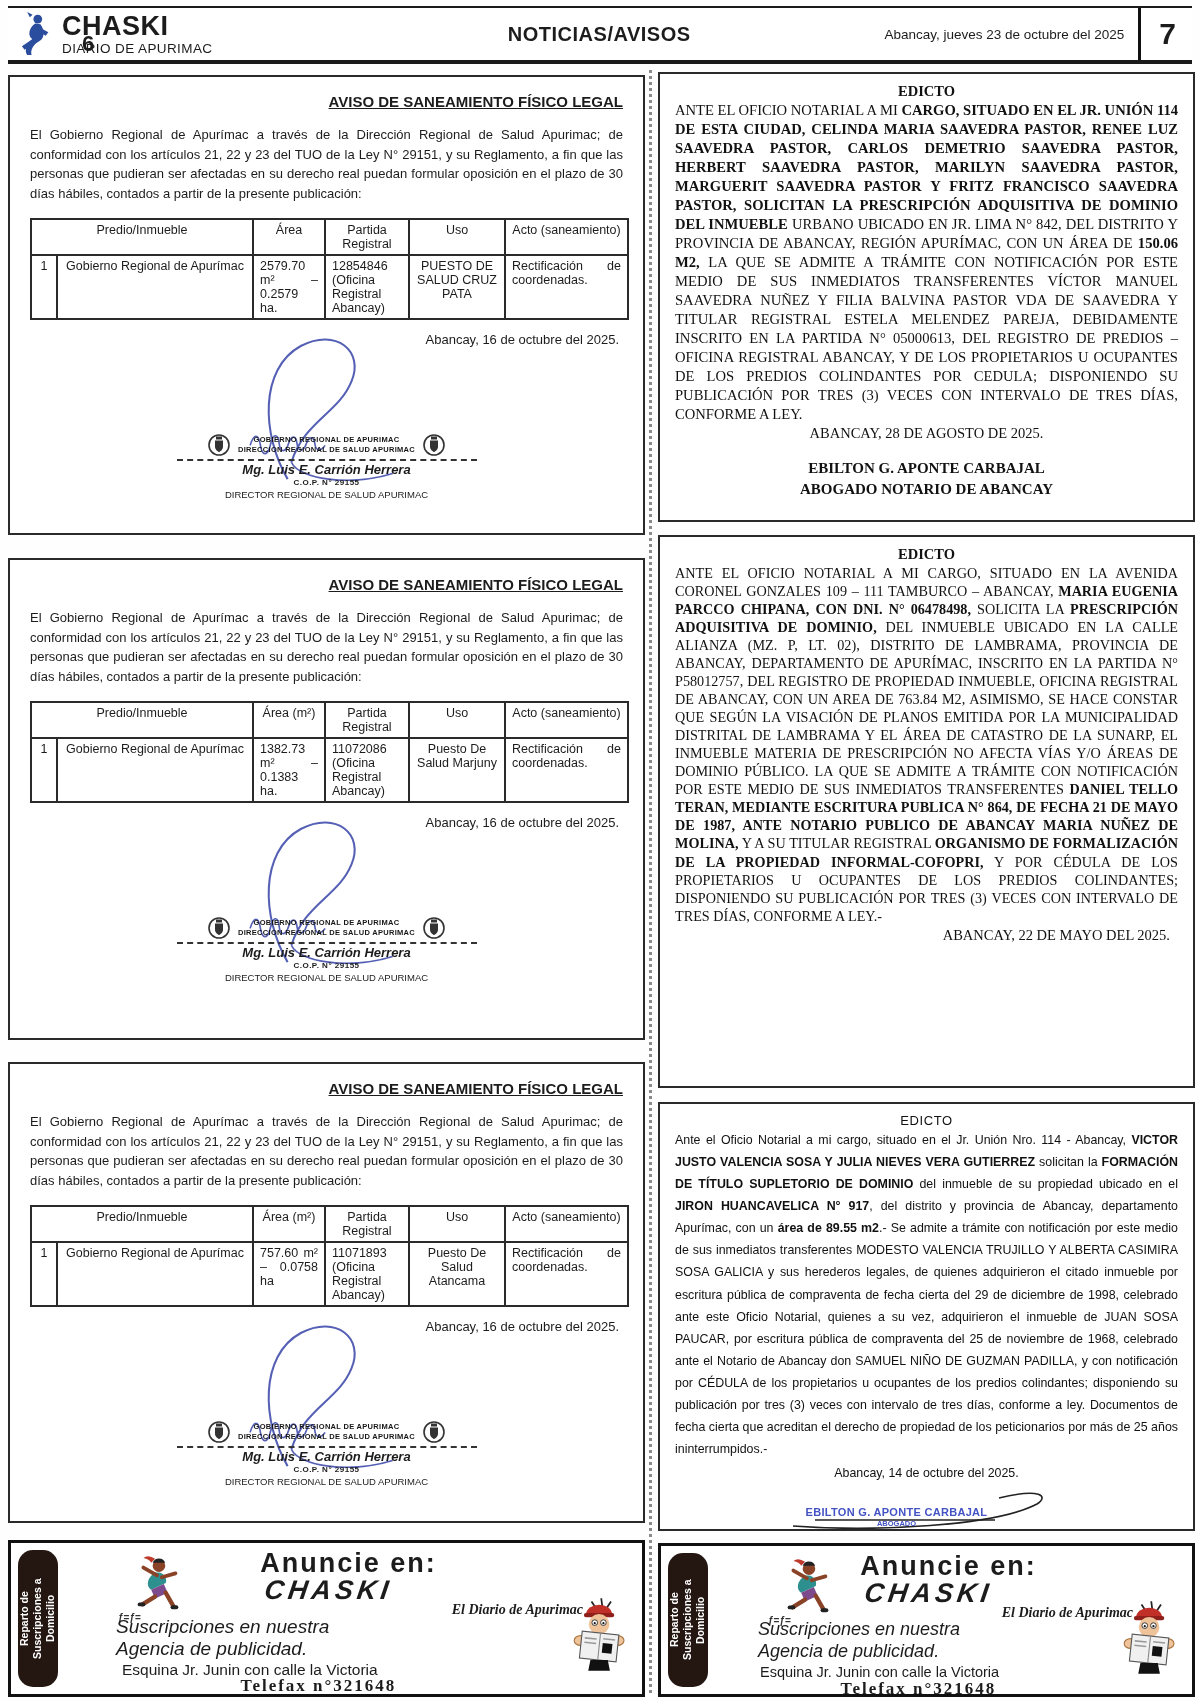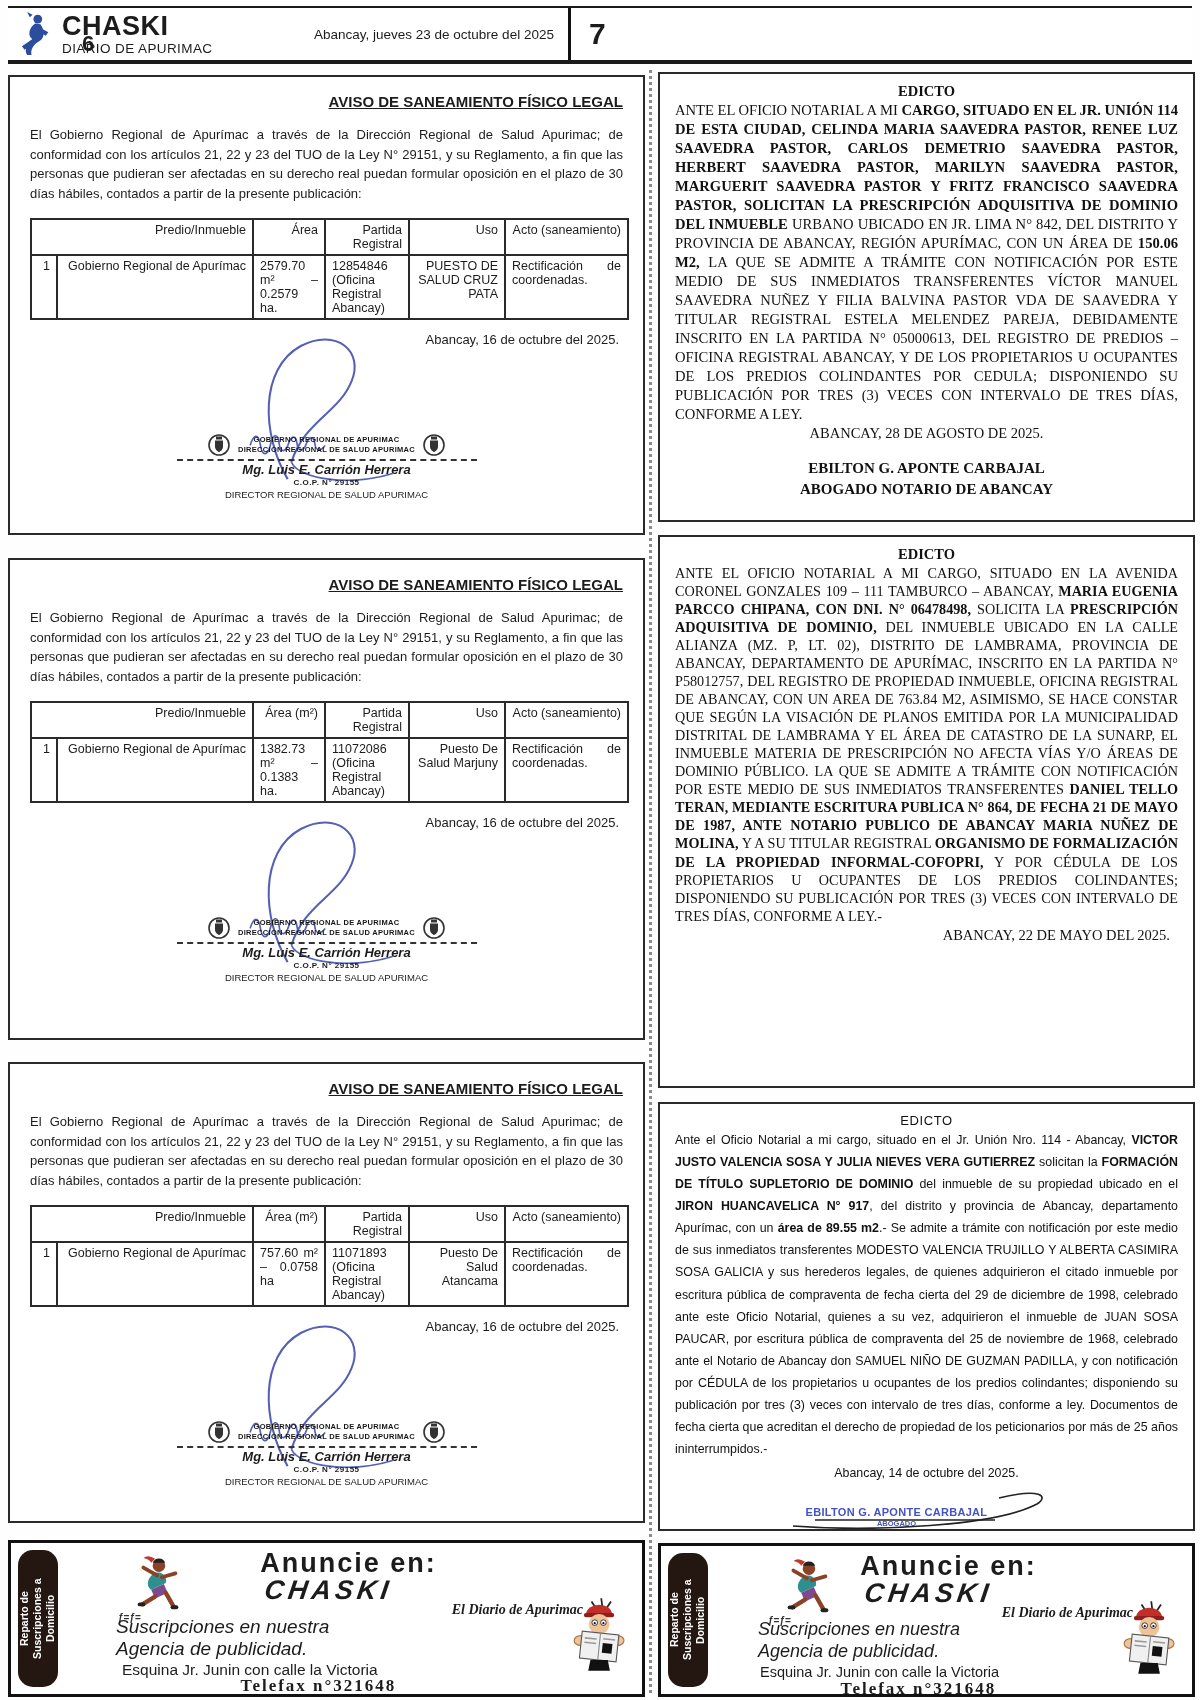--- a/index.html
+++ b/index.html
@@ -27,21 +27,21 @@
   
   .aviso{position:absolute;left:8px;width:637px;border:2px solid #2a2a2a;background:#fff;
          box-sizing:border-box;padding:16px 20px 0;overflow:hidden;}
   #aviso1{top:75px;height:460px;}
   #aviso2{top:558px;height:482px;}
   #aviso3{top:1062px;height:461px;}
   .aviso-title{text-align:right;font-weight:bold;font-size:15px;text-decoration:underline;}
   .aviso-body{margin-top:15px;font-size:13px;line-height:1.5;text-align:justify;}
   .aviso table{width:100%;border-collapse:collapse;margin-top:15px;table-layout:fixed;}
   .aviso th,.aviso td{border:2px solid #2a2a2a;font-size:12.5px;font-weight:normal;
-        text-align:right;padding:3px 6px;vertical-align:top;word-wrap:break-word;}
+        text-align:center;padding:3px 6px;vertical-align:top;word-wrap:break-word;}
   .aviso td.acto,.aviso td.partida,.aviso td.area{text-align:justify;}
   .c-num{width:26px;} .c-predio{width:196px;} .c-area{width:72px;}
   .c-partida{width:84px;} .c-uso{width:96px;} .c-acto{width:123px;}
   .aviso-date{text-align:right;font-size:13px;margin-top:12px;padding-right:4px;}
 
   
   .sig-block{position:relative;height:158px;margin-top:0;}
   .sig-loop{position:absolute;left:50%;top:-16px;width:250px;height:150px;
             transform:translateX(-56%);}
   .stamp-row{position:absolute;bottom:48px;left:0;right:0;display:flex;
@@ -169,20 +169,21 @@
         <path d="M24,13 C17,18 15,27 21,31 C15,35 11,43 15,49 L20,49 C18,43 23,36 29,33 C35,30 35,20 30,14 Z" fill="#2b4d9e"></path>
         <path d="M26,16 L39,23 L36,27 L24,20 Z" fill="#2b4d9e"></path>
         <path d="M22,30 L9,39 L12,43 L25,34 Z" fill="#2b4d9e"></path>
       </svg>
       <div class="logo-text">
         <div class="brand">CHASKI</div>
         <div class="brand-sub">DIARIO DE APURIMAC</div>
       </div>
       <div class="brand-num">6</div>
     </div>
+    <div class="section-title">NOTICIAS/AVISOS</div>
     <div class="date-text">Abancay, jueves 23 de octubre del 2025</div>
     <div class="pagenum-box">7</div>
   </div>
 
   <div class="col-divider"></div>
 
   <div class="aviso" id="aviso1">
     <div class="aviso-title">AVISO DE SANEAMIENTO FÍSICO LEGAL</div>
     <div class="aviso-body">El Gobierno Regional de Apurímac a través de la Dirección Regional de Salud Apurimac; de conformidad con los artículos 21, 22 y 23 del TUO de la Ley N° 29151, y su Reglamento, a fin que las personas que pudieran ser afectadas en su derecho real puedan formular oposición en el plazo de 30 días hábiles, contados a partir de la presente publicación:</div>
     <table>

